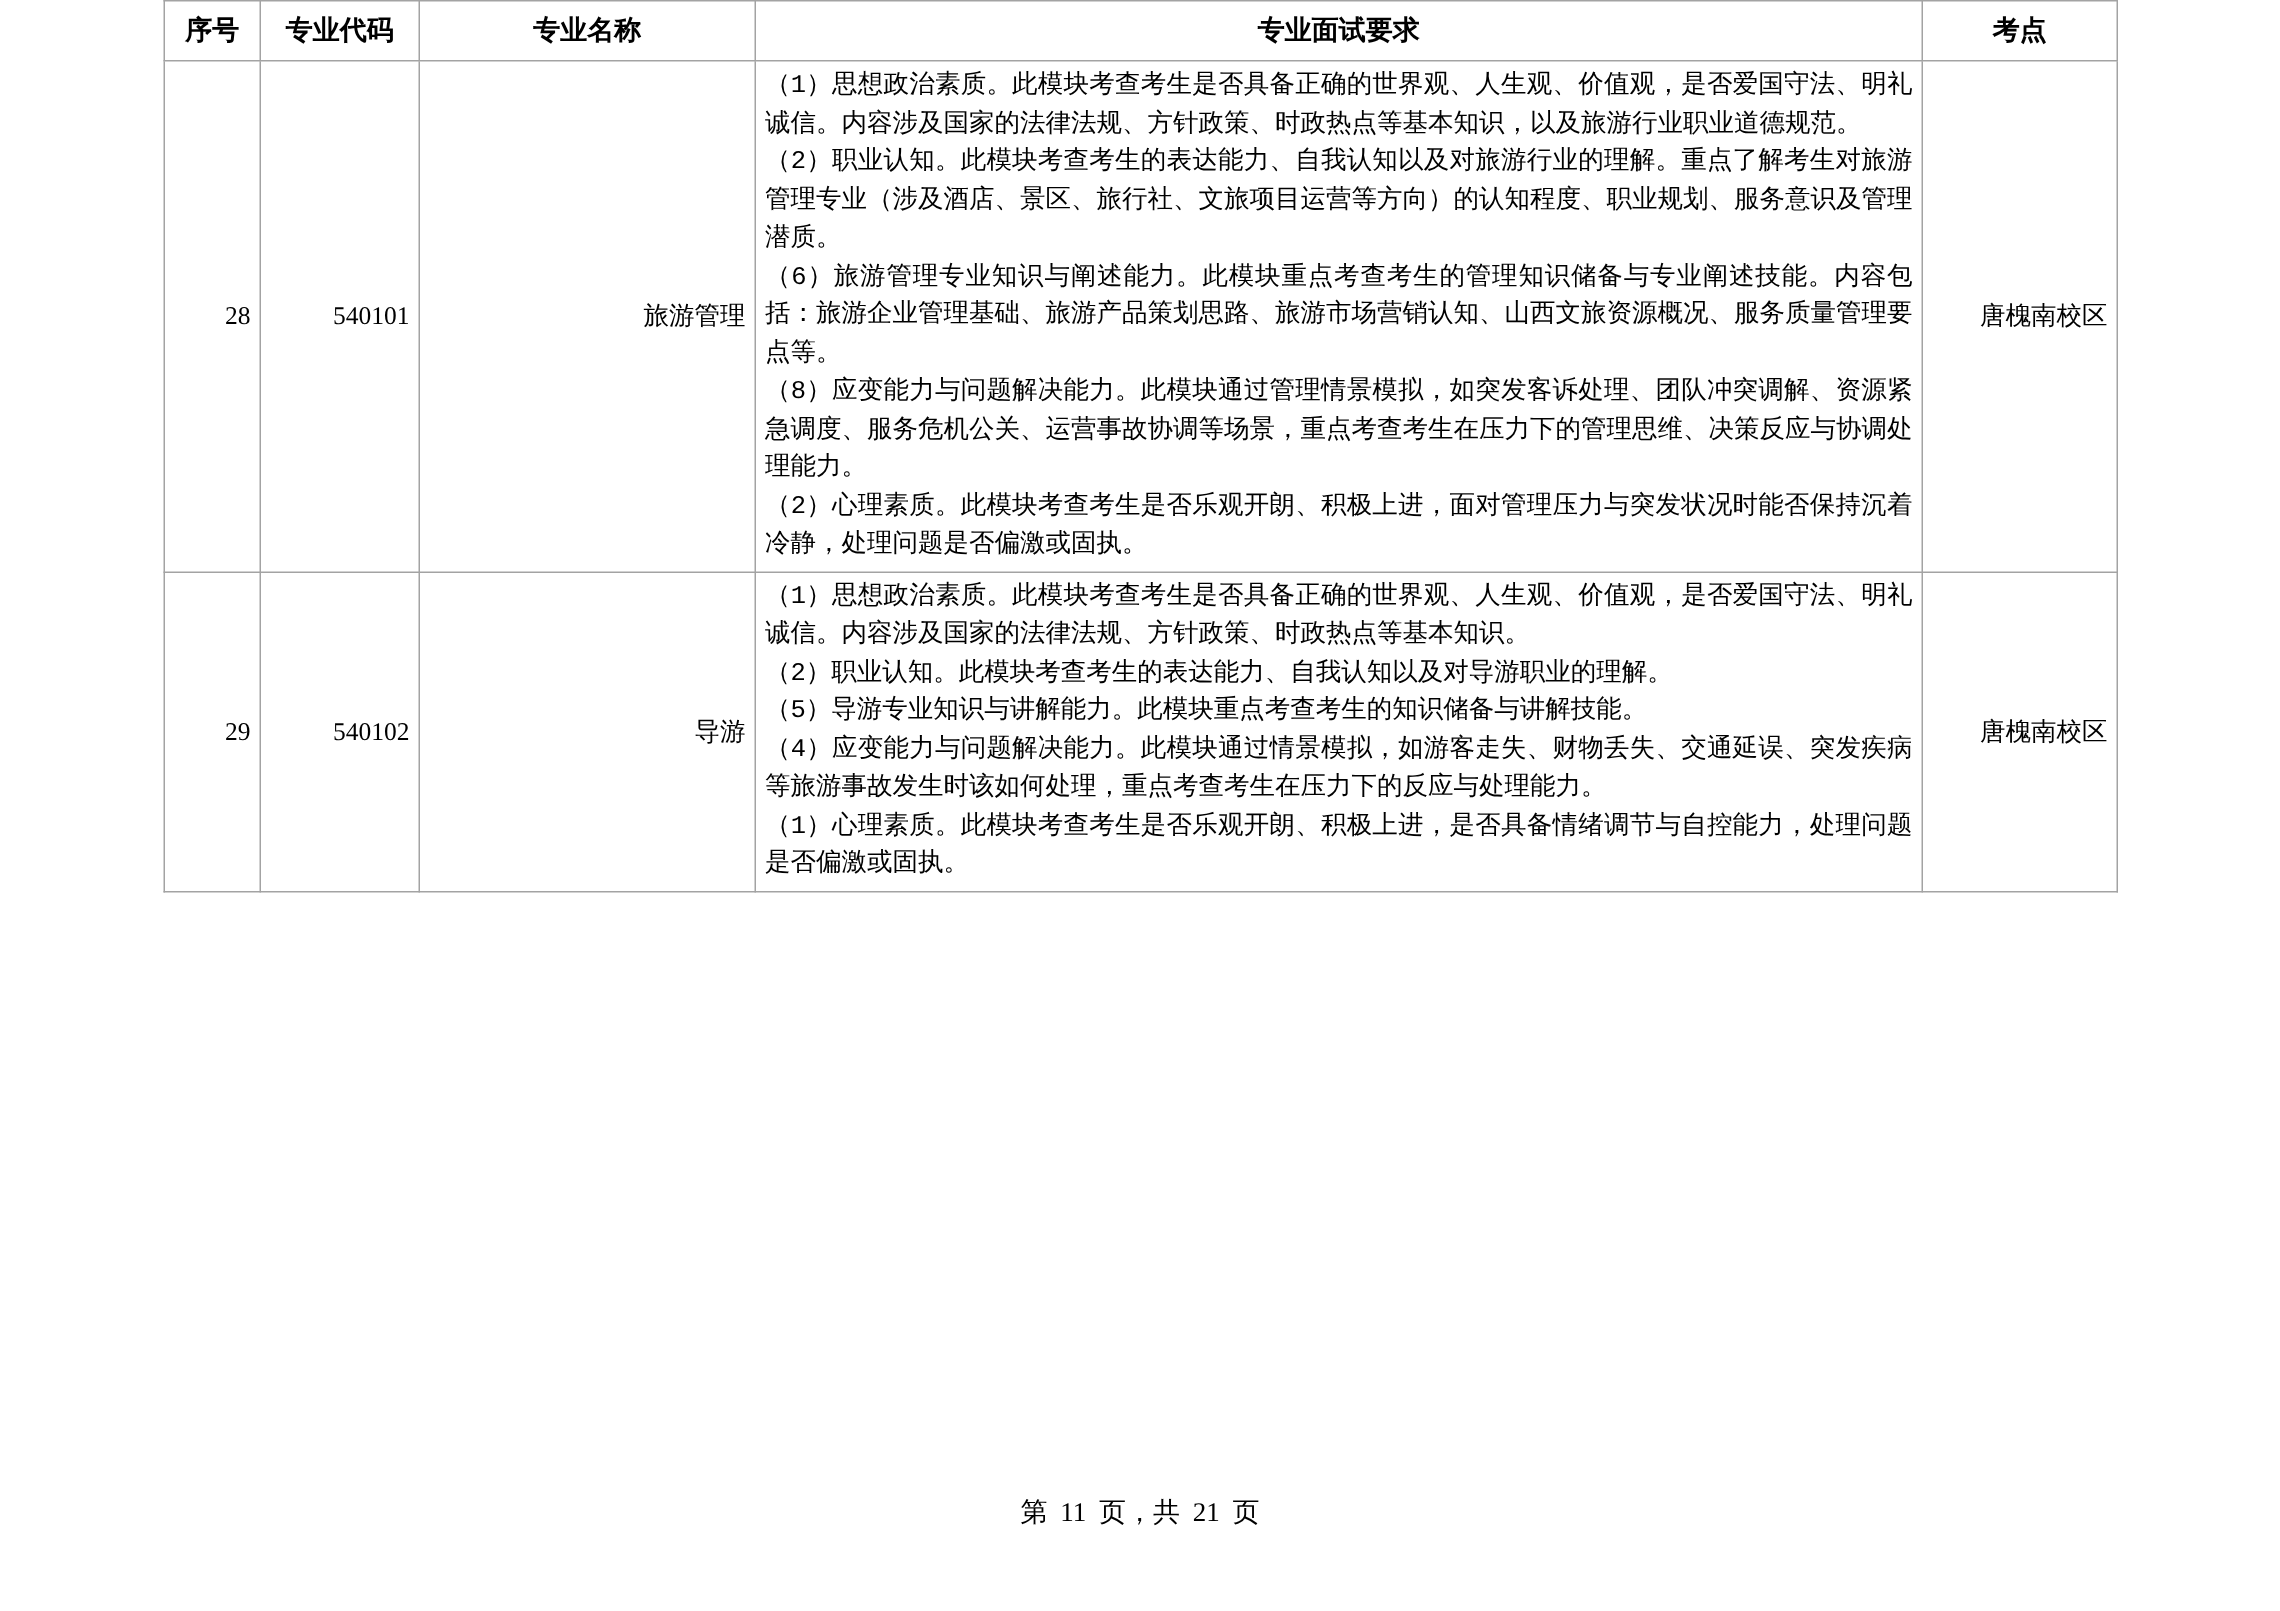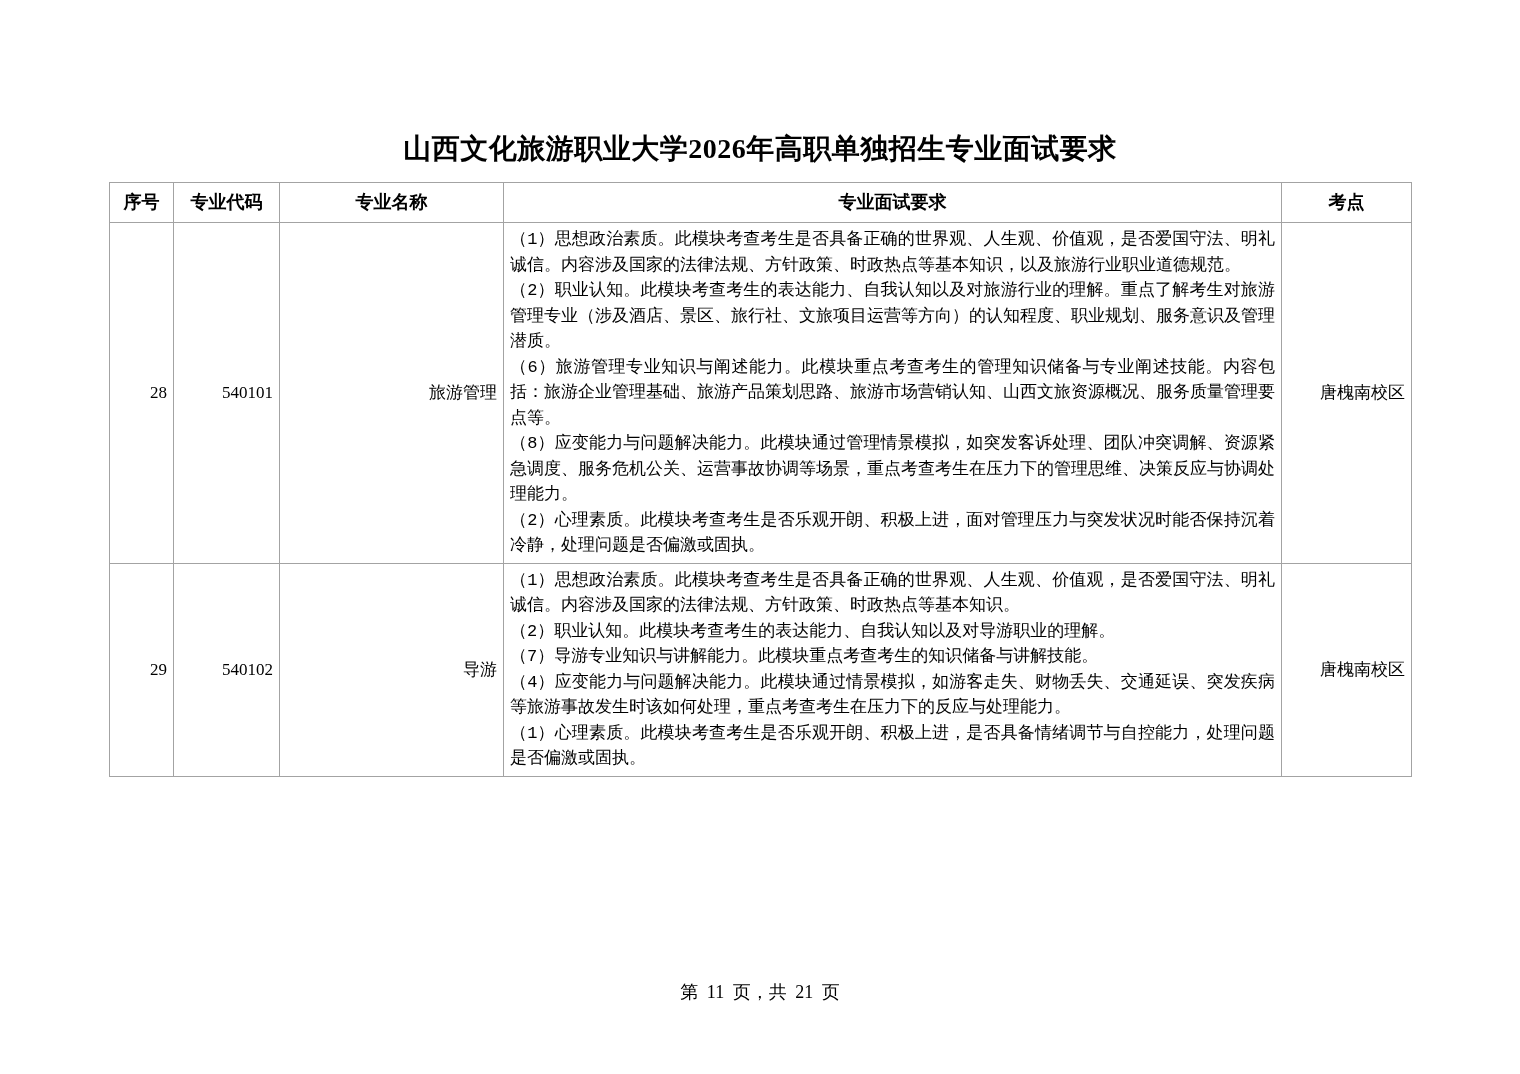--- a/index.html
+++ b/index.html
@@ -78,33 +78,32 @@
     font-family: Liberation Mono, monospace;
   }
   td.req p {
     margin: 0;
     text-indent: 0;
   }
   .footer {
     position: absolute;
     left: 0;
     right: 0;
-    bottom: 70px;
+    bottom: 54px;
     text-align: center;
     font-size: 18px;
     font-family: "Liberation Serif", "DejaVu Serif", serif;
   }
   .footer span { padding: 0 2px; }
 </style>
 </head>
 <body>
 
 <div class="page">
 
-  <h1 class="doc-title">山西文化旅游职业大学2026年高职单独招生专业面试要求</h1>
 
   <div class="table-wrap">
     <table class="main">
       <colgroup>
         <col class="c-seq">
         <col class="c-code">
         <col class="c-name">
         <col class="c-req">
         <col class="c-site">
       </colgroup>
@@ -131,21 +130,21 @@
             </td>
           <td class="site">唐槐南校区</td>
         </tr>
         <tr>
           <td class="seq">29</td>
           <td class="code">540102</td>
           <td class="name">导游</td>
           <td class="req">
               <p>（1）思想政治素质。此模块考查考生是否具备正确的世界观、人生观、价值观，是否爱国守法、明礼诚信。内容涉及国家的法律法规、方针政策、时政热点等基本知识。</p>
               <p>（2）职业认知。此模块考查考生的表达能力、自我认知以及对导游职业的理解。</p>
-              <p>（7）导游专业知识与讲解能力。此模块重点考查考生的知识储备与讲解技能。</p>
+              <p>（5）导游专业知识与讲解能力。此模块重点考查考生的知识储备与讲解技能。</p>
               <p>（4）应变能力与问题解决能力。此模块通过情景模拟，如游客走失、财物丢失、交通延误、突发疾病等旅游事故发生时该如何处理，重点考查考生在压力下的反应与处理能力。</p>
               <p>（1）心理素质。此模块考查考生是否乐观开朗、积极上进，是否具备情绪调节与自控能力，处理问题是否偏激或固执。</p>
             </td>
           <td class="site">唐槐南校区</td>
         </tr>
       </tbody>
     </table>
   </div>
 
   <div class="footer">

